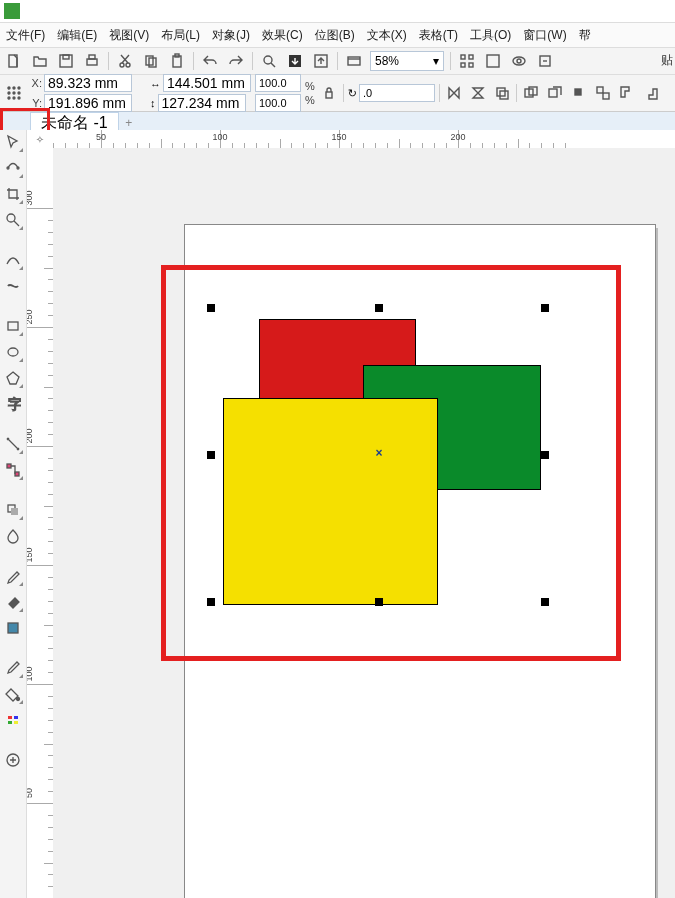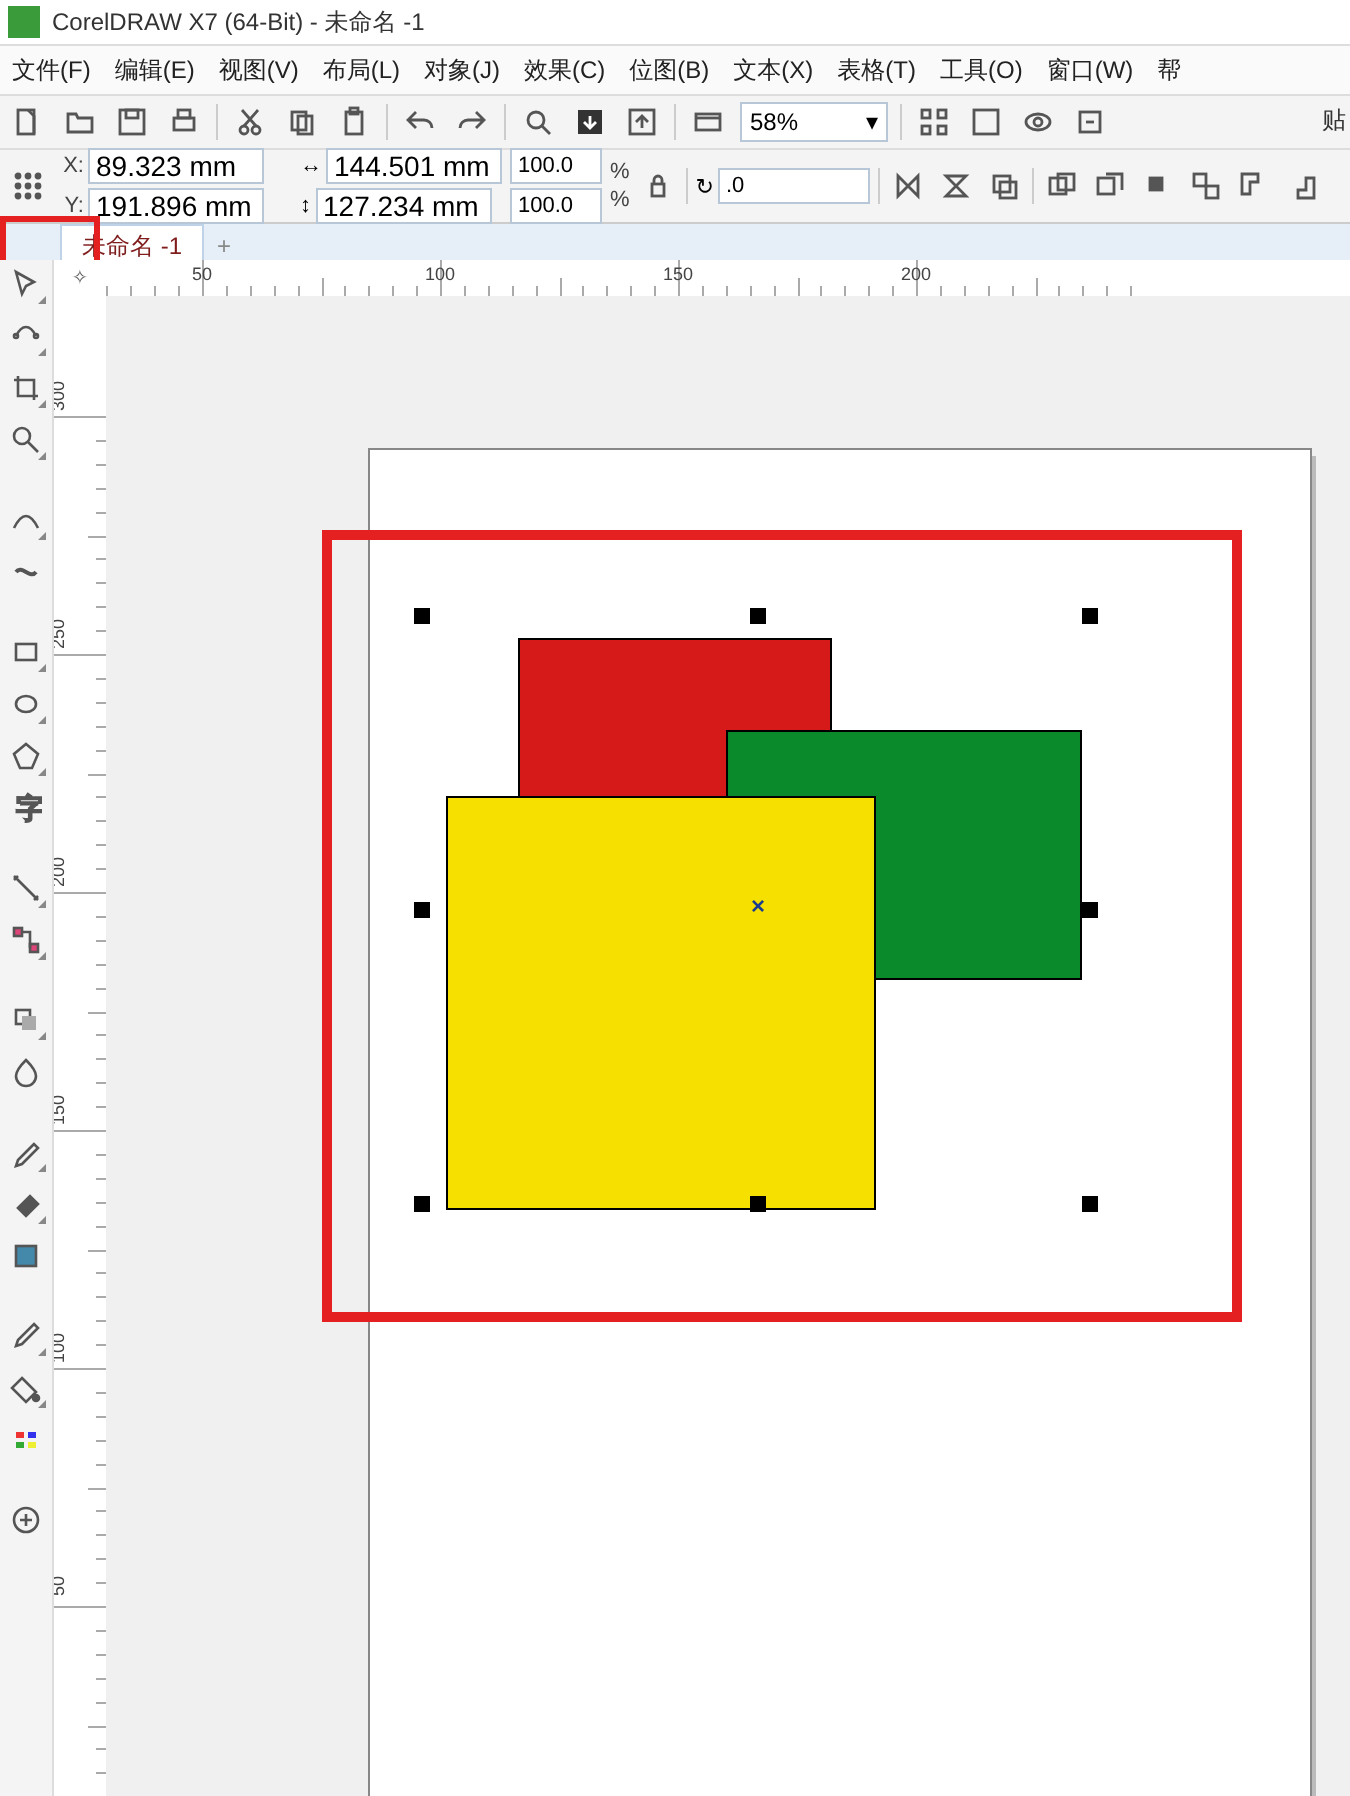--- a/index.html
+++ b/index.html
@@ -16,21 +16,21 @@
 .zoom-box input{border:0;width:50px;font-size:12px;padding:0 4px;outline:none}
 .zoom-drop{width:14px;height:14px;display:flex;align-items:center;justify-content:center;cursor:pointer}
 .prop-toolbar{background:#f4f4f4;height:36px;display:flex;align-items:center;gap:4px;padding:0 4px;border-bottom:1px solid #ccc}
 .xy-box{display:flex;align-items:center;gap:2px;font-size:11px}
 .xy-lbl{width:14px;text-align:right;color:#444}
 .num-input{border:1px solid #b8c7d8;background:#fff;width:80px;height:16px;font-size:14px;padding:0 3px;outline:none}
 .pct-input{border:1px solid #b8c7d8;background:#fff;width:38px;height:16px;font-size:11px;padding:0 3px;outline:none}
 .rot-input{border:1px solid #b8c7d8;background:#fff;width:68px;height:16px;font-size:11px;padding:0 3px;outline:none}
 .prop-group{display:flex;flex-direction:column;gap:2px}
 .doc-tabs{background:#e6eff8;height:22px;display:flex;align-items:center;border-bottom:1px solid #bfd3e8;padding-left:30px}
-.doc-tab{padding:2px 10px;background:#fff;border:1px solid #bfd3e8;border-bottom:0;color:#7f1d1d;font-size:12px;height:17px;display:flex;align-items:center}
+.doc-tab{padding:2px 10px;background:#fff;border:1px solid #bfd3e8;border-bottom:0;color:#000000;font-size:16px;height:17px;display:flex;align-items:center}
 .tab-add{width:20px;text-align:center;color:#888;cursor:pointer}
 .workspace{display:flex;position:absolute;top:130px;left:0;right:0;bottom:0}
 .toolbox{width:26px;background:#f4f4f4;border-right:1px solid #ddd;display:flex;flex-direction:column;align-items:center;padding-top:2px;gap:6px}
 .tool-group-gap{height:8px}
 .tool{width:20px;height:20px;display:flex;align-items:center;justify-content:center;cursor:pointer;position:relative}
 .tool svg{width:16px;height:16px;stroke:#555;fill:none;stroke-width:1.3}
 .tool .corner{position:absolute;right:0;bottom:0;width:0;height:0;border-right:4px solid #888;border-top:4px solid transparent}
 .drawing-area{flex:1;position:relative;background:#fff}
 .h-ruler{position:absolute;top:0;left:26px;right:0;height:18px;background:#fff;border-bottom:1px solid #aaa;overflow:hidden}
 .v-ruler{position:absolute;top:18px;left:0;width:26px;bottom:0;background:#fff;border-right:1px solid #aaa;overflow:hidden}
@@ -51,21 +51,20 @@
 .sel-handle{position:absolute;width:8px;height:8px;background:#000}
 .sel-center{position:absolute;width:8px;height:8px;color:#1a3d8f;font-weight:bold;display:flex;align-items:center;justify-content:center;font-size:12px}
 .pick-highlight{position:absolute;border:3px solid #e42020}
 .paste-lbl{position:absolute;right:2px;top:52px;font-size:12px;color:#333}
 </style>
 </head>
 <body>
 
 <div class="title-bar">
   <span class="title-icon"></span>
-  <span class="title-text">CorelDRAW X7 (64-Bit) - 未命名 -1</span>
 </div>
 
 <div class="menu-bar">
   <div class="menu-item">文件(F)</div>
   <div class="menu-item">编辑(E)</div>
   <div class="menu-item">视图(V)</div>
   <div class="menu-item">布局(L)</div>
   <div class="menu-item">对象(J)</div>
   <div class="menu-item">效果(C)</div>
   <div class="menu-item">位图(B)</div>

